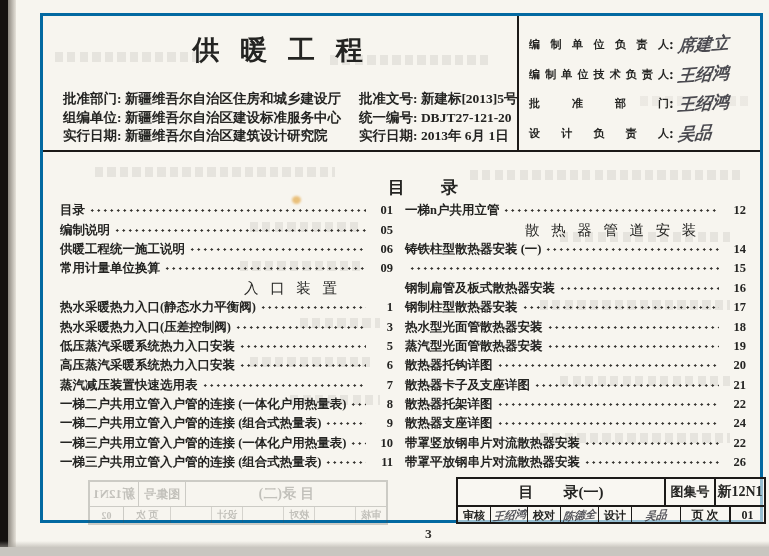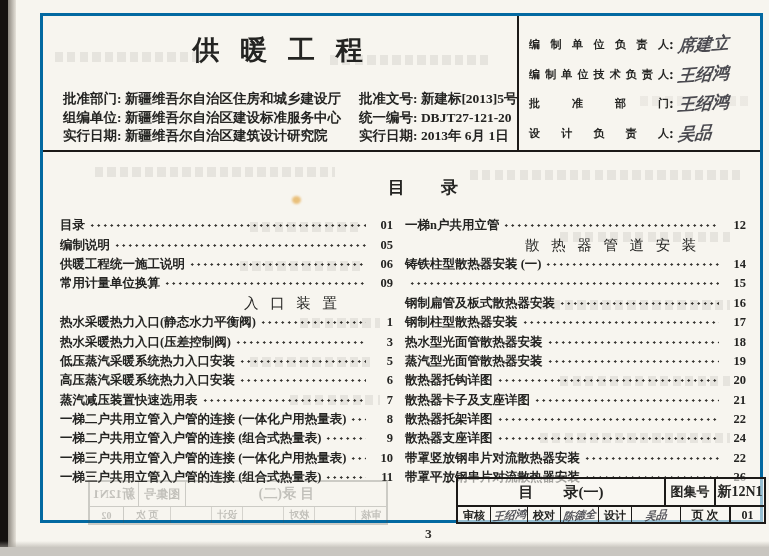--- a/index.html
+++ b/index.html
@@ -25,21 +25,21 @@
   .appr2{position:absolute;left:316px;top:74px;font-size:13.5px;font-weight:bold;line-height:18.5px;white-space:nowrap;}
   .signers{position:absolute;left:486px;top:14px;width:228px;}
   .sig-row{height:29.5px;display:flex;align-items:center;white-space:nowrap;}
   .jlabel{display:inline-block;width:140px;font-size:11px;font-weight:bold;
           text-align:justify;text-align-last:justify;}
   .colon{font-size:14.5px;font-weight:bold;margin-right:4px;}
   .sig{font-size:17px;font-style:italic;font-weight:600;color:#33333b;opacity:.88;
        transform:rotate(-4deg) skewX(-9deg);display:inline-block;font-family:"Liberation Serif",serif;}
   
   .toc-head{position:absolute;left:345px;top:160px;font-size:17px;font-weight:bold;display:flex;gap:36px;}
-  .toc-col{position:absolute;top:200px;}
+  .toc-col{position:absolute;top:185px;}
   .toc-col.left{left:17px;width:333px;}
   .toc-col.right{left:362px;width:341px;}
   .trow{height:19.4px;display:flex;align-items:center;font-size:12.5px;font-weight:bold;white-space:nowrap;}
   .trow .t{flex:0 0 auto;}
   .trow .dots{flex:1 1 auto;height:13px;margin:0 3px;align-self:center;
       background-image:radial-gradient(circle,#35332f 1.05px,rgba(0,0,0,0) 1.35px);
       background-size:6.5px 13px;background-repeat:repeat-x;background-position:1px 58%;}
   .trow .pg{flex:0 0 auto;width:24px;text-align:right;}
   .srow{height:19.4px;display:flex;align-items:center;font-size:14.5px;font-weight:normal;
         letter-spacing:4px;white-space:nowrap;}

